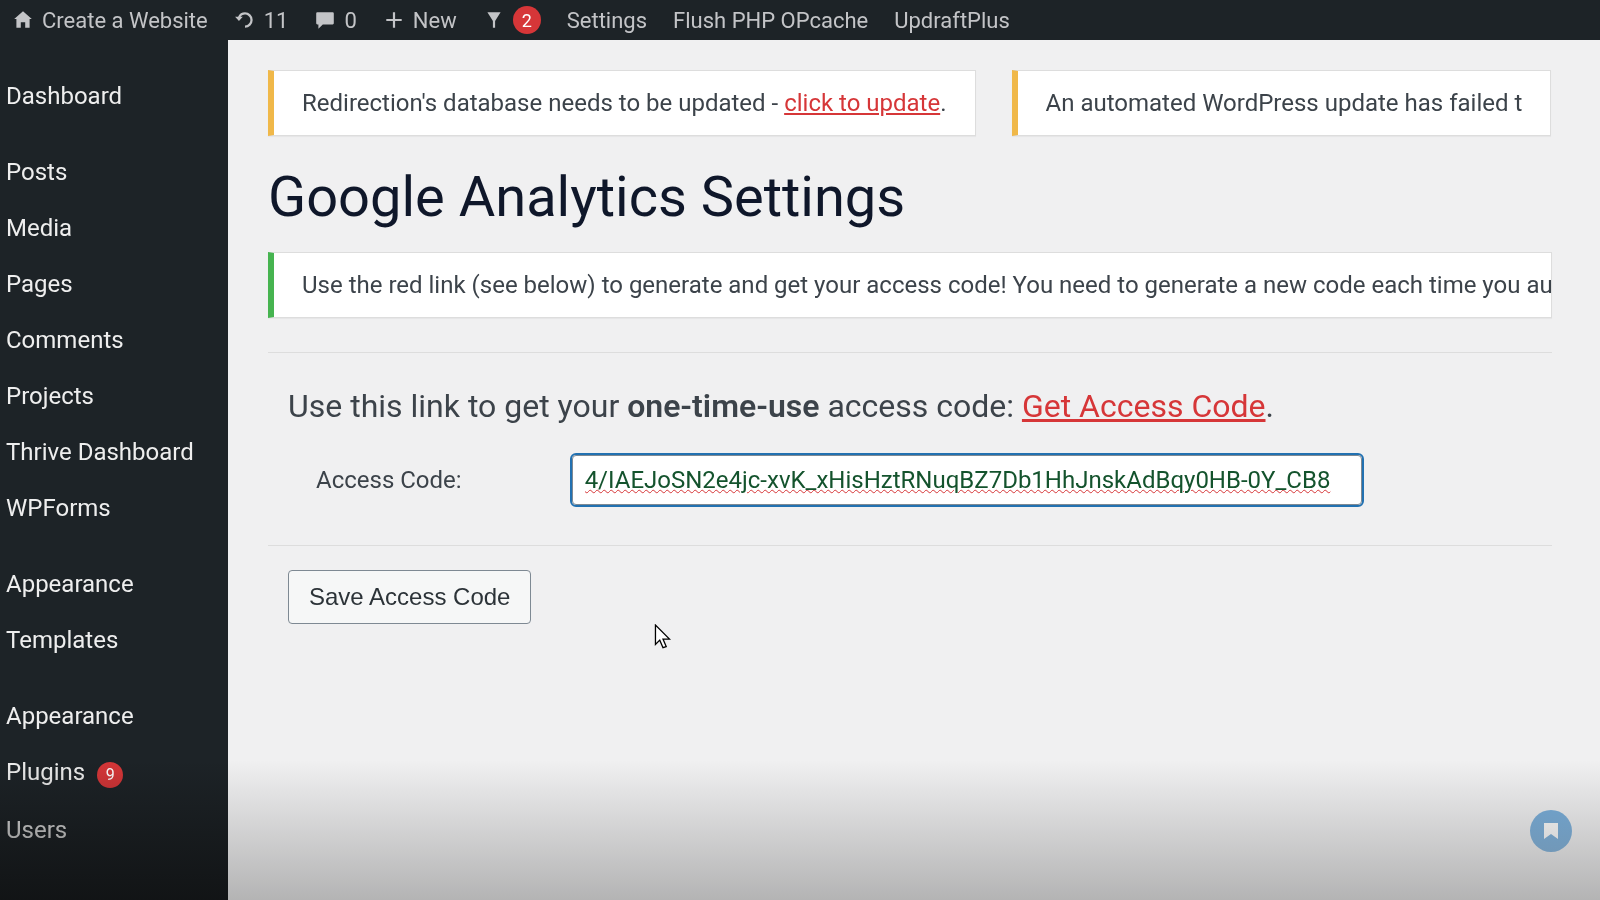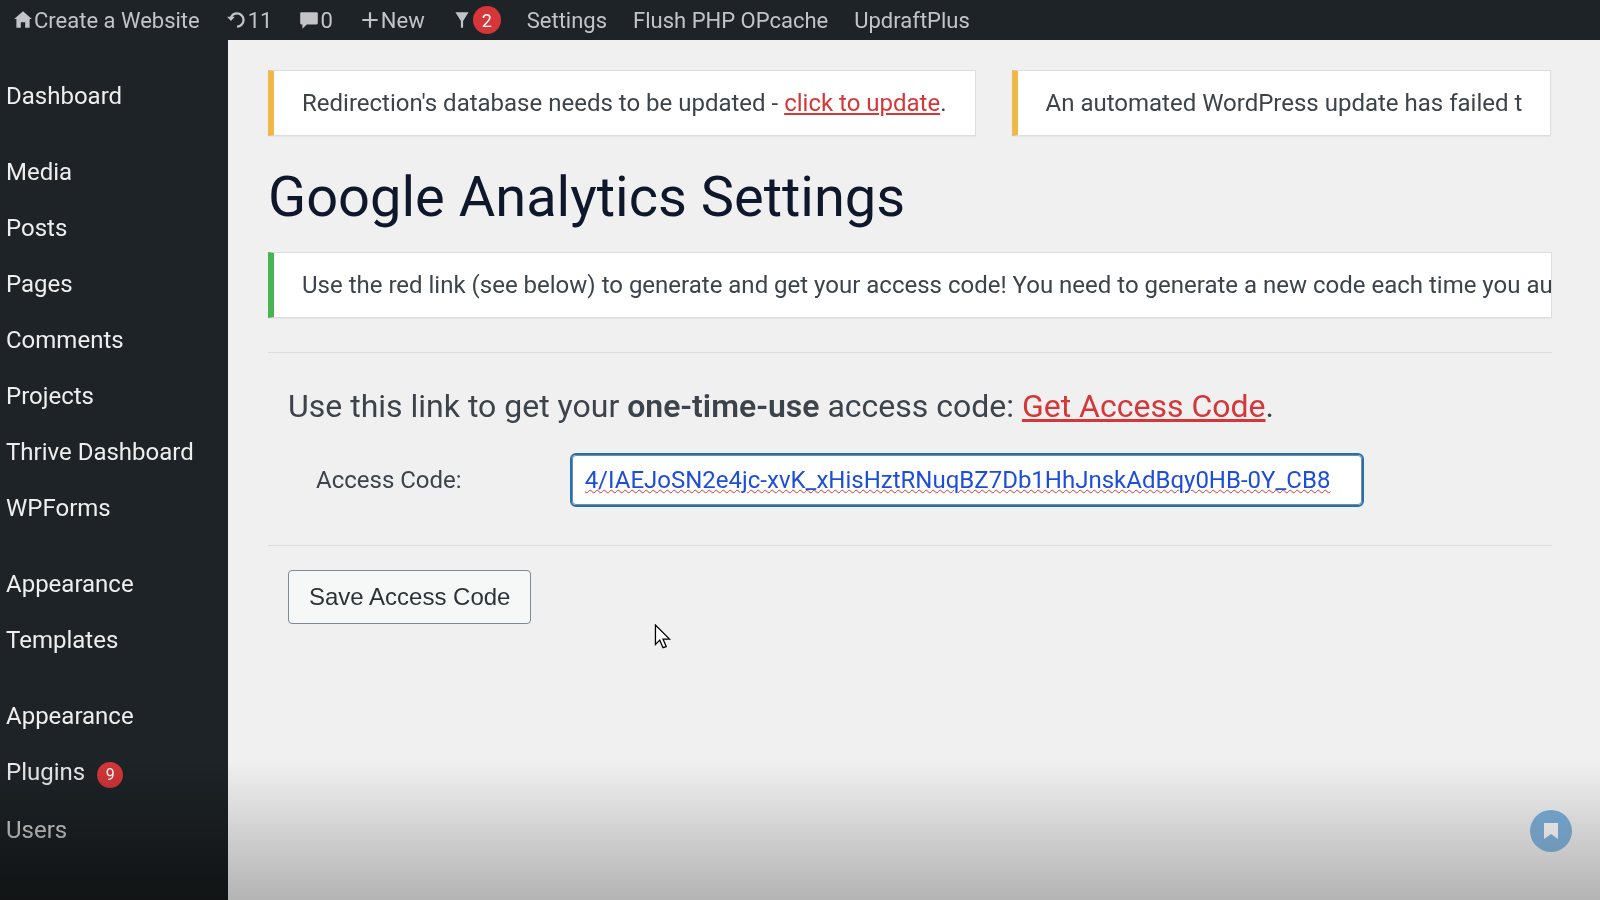--- a/index.html
+++ b/index.html
@@ -17,20 +17,21 @@
   height: 40px;
   display: flex;
   align-items: center;
   padding: 0 12px;
   font-size: 22px;
   gap: 26px;
 }
 .adminbar-item {
   display: flex;
   align-items: center;
+  gap: 8px;
   color: #c3c4c7;
   cursor: pointer;
   text-align: right;
 }
 .adminbar-item svg { fill: #c3c4c7; }
 .badge-circle {
   display: inline-flex;
   align-items: center;
   justify-content: center;
   background: #d63638;
@@ -124,21 +125,21 @@
 }
 .form-label { font-size: 24px; color: #3c434a; }
 .code-input {
   width: 790px;
   font-size: 24px;
   padding: 10px 12px;
   border: 1px solid #7e8993;
   border-radius: 4px;
   outline: 2px solid #2271b1;
   outline-offset: 0;
-  color: #1d4ed8;
+  color: #14532d;
   font-family: inherit;
   text-decoration: underline wavy #d63638;
   text-decoration-thickness: 1px;
 }
 .save-btn {
   font-size: 24px;
   color: #2c3338;
   background: #f6f7f7;
   border: 1px solid #7e8993;
   border-radius: 4px;
@@ -216,22 +217,22 @@
   </span>
   <span class="adminbar-item">Settings</span>
   <span class="adminbar-item">Flush PHP OPcache</span>
   <span class="adminbar-item">UpdraftPlus</span>
 </div>
 
 <div class="layout">
   <div class="sidebar" style="position:relative;">
     <div class="sidebar-item">Dashboard</div>
     <div class="sidebar-gap"></div>
+    <div class="sidebar-item">Posts</div>
     <div class="sidebar-item">Media</div>
-    <div class="sidebar-item">Posts</div>
     <div class="sidebar-item">Pages</div>
     <div class="sidebar-item">Comments</div>
     <div class="sidebar-item">Projects</div>
     <div class="sidebar-item">Thrive Dashboard</div>
     <div class="sidebar-item">WPForms</div>
     <div class="sidebar-gap"></div>
     <div class="sidebar-item">Appearance</div>
     <div class="sidebar-item">Templates</div>
     <div class="sidebar-gap"></div>
     <div class="sidebar-item">Appearance</div>

